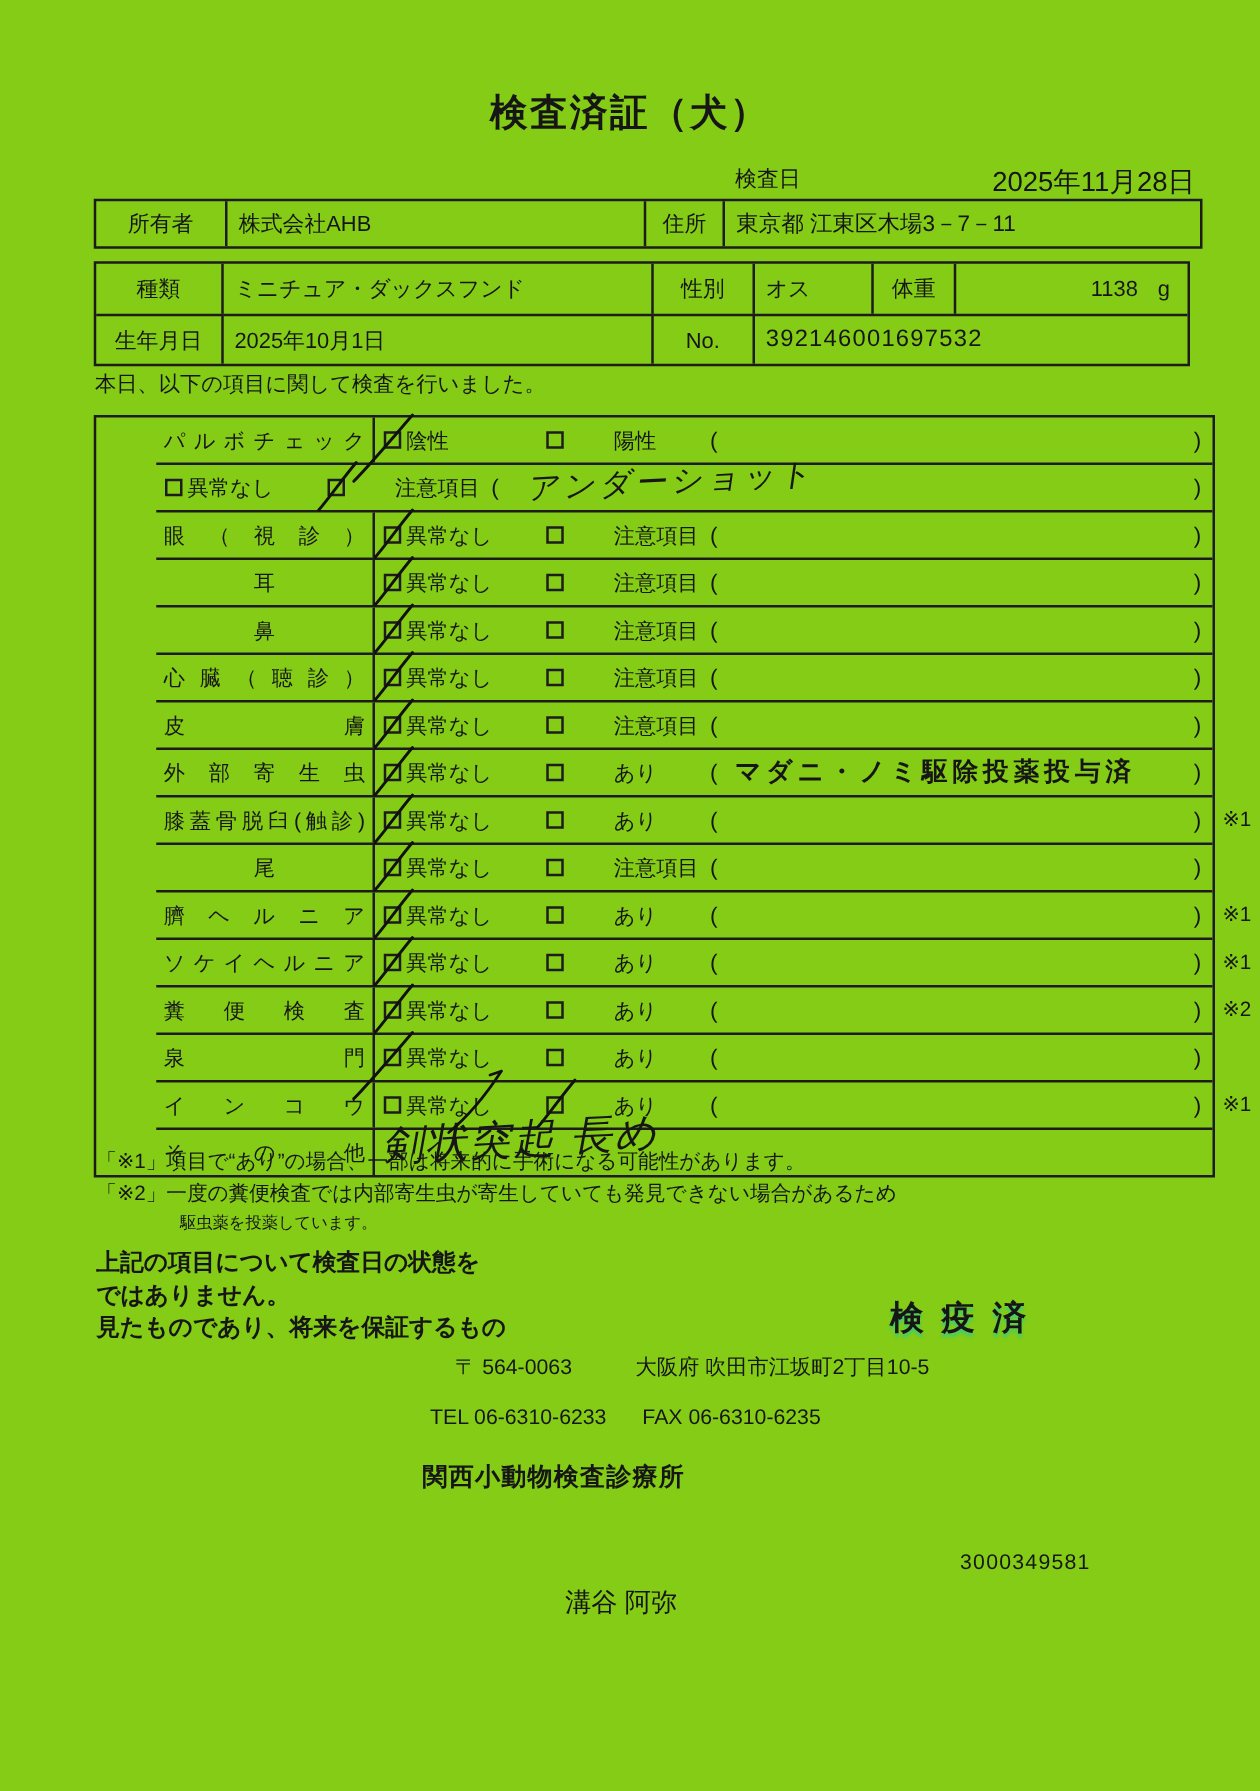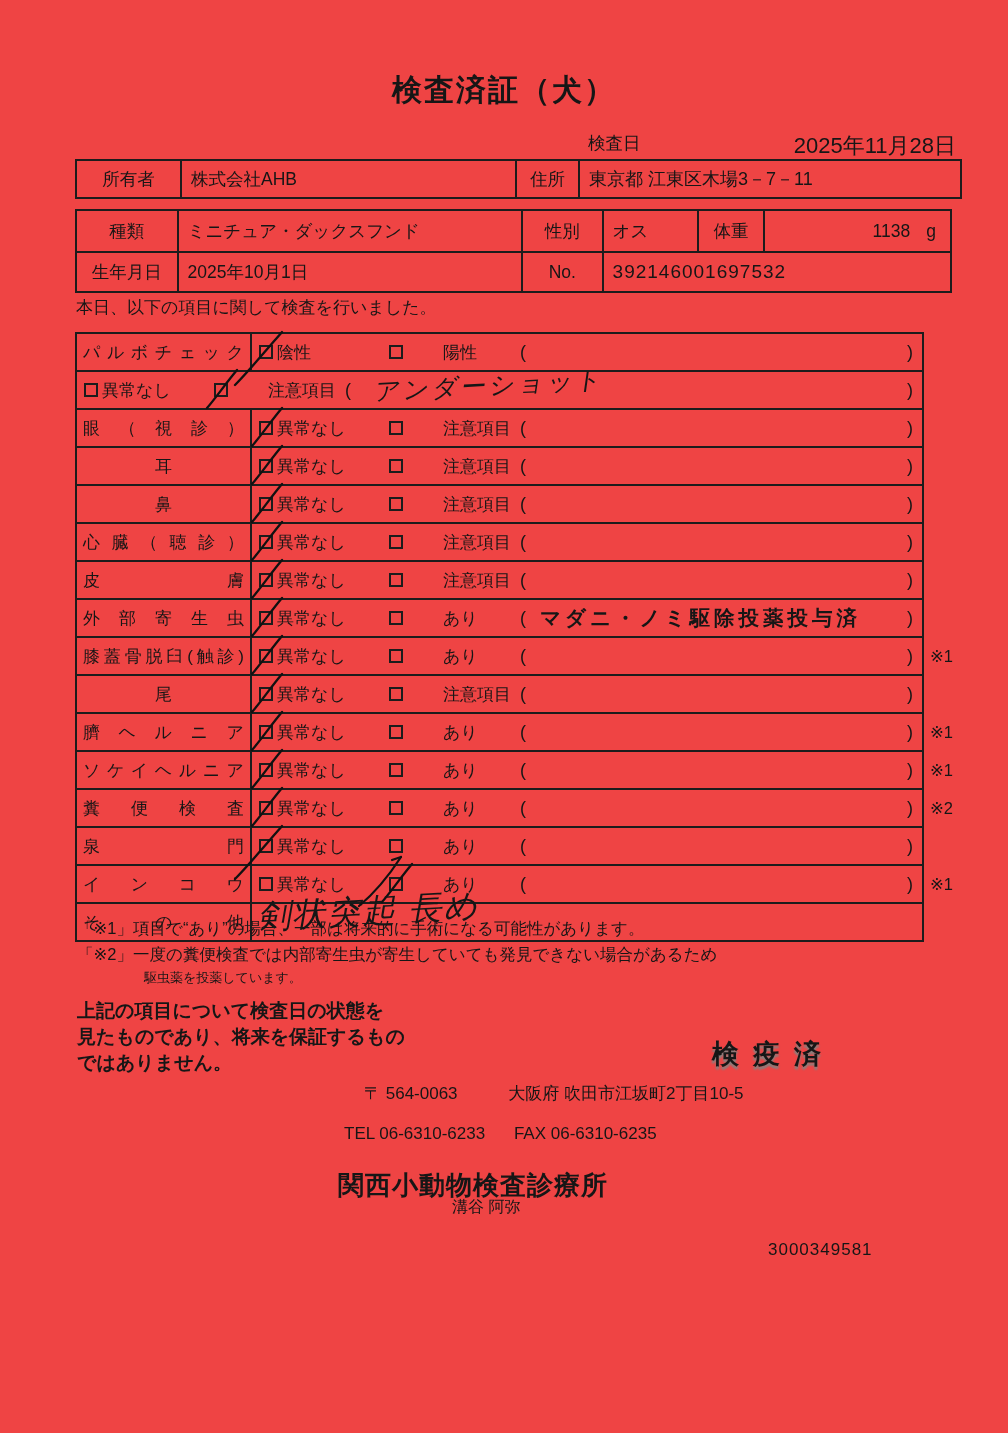--- a/index.html
+++ b/index.html
@@ -1,17 +1,17 @@
 <!DOCTYPE html>
 <html lang="ja"><head>
 <meta charset="utf-8">
 <style>
   html,body { margin:0; padding:0; background:#ffffff; }
   body { font-family:"Liberation Sans","DejaVu Sans",sans-serif; color:#161616; }
-  .page { position:relative; width:1008px; height:1433px; background:#ef4444; overflow:hidden; }
+  .page { position:relative; width:1008px; height:1433px; background:#84cc16; overflow:hidden; }
 
   .abs { position:absolute; }
 
   
   .title { top:70px; left:0; width:100%; text-align:center; font-size:30px; font-weight:700; letter-spacing:2px; }
   .date-label { top:131px; left:588px; font-size:17.5px; }
   .date-value { top:131px; left:752px; width:204px; text-align:right; font-size:22px; }
 
   
   .tbl { position:absolute; border:2px solid #1c1c1c; box-sizing:border-box; }
@@ -27,21 +27,21 @@
   .tblB { top:209px; left:75px; width:877px; }
   .tblB .tr { height:40px; }
   .wt-cell { justify-content:flex-end; padding-right:14px; }
   .wt-unit { margin-left:16px; }
   .no-val { font-size:19px; letter-spacing:1px; }
   .addr-val { font-size:18px; }
 
   .intro { top:296px; left:76px; font-size:17px; }
 
   
-  .checklist { position:absolute; top:332px; left:75px; width:845px; border:2px solid #1c1c1c; box-sizing:content-box; }
+  .checklist { position:absolute; top:332px; left:75px; width:845px; border:2px solid #1c1c1c; box-sizing:content-box;padding-left:48px; }
   .cl-row { position:relative; display:flex; height:36px; border-bottom:2px solid #1c1c1c; }
   .cl-row:last-child { border-bottom:none; }
   .cl-label { width:175px; box-sizing:border-box; border-right:2px solid #1c1c1c; padding:0 6px; display:flex; align-items:center; font-size:17px; }
   .cl-label > span { display:inline-block; width:100%; text-align:justify; text-align-last:justify; }
   .cl-label.center > span { text-align:center; text-align-last:center; }
   .cl-content { flex:1; position:relative; font-size:17px; }
   .opt { position:absolute; top:0; height:36px; display:flex; align-items:center; white-space:nowrap; }
   .opt1 { left:7px; }
   .opt2 { left:137px;gap:36px; }
   .checkbox { position:relative; width:14px; height:14px; box-sizing:border-box; border:2px solid #1c1c1c; margin-right:4px; }
@@ -61,22 +61,22 @@
   
   .fn1 { top:918px; left:77px; font-size:16.5px; }
   .fn2 { top:944px; left:77px; font-size:16.5px; }
   .fn3 { top:969px; left:128px; font-size:13px;margin-left:16px; }
   .disclaimer { top:998px; left:77px; font-size:19px; font-weight:700; line-height:26px; }
   .stamp { top:1036px; left:712px; font-size:27px; font-weight:700; letter-spacing:14px; text-shadow:0 3px 2px rgba(0,205,200,0.45);text-align:center; }
   .postal { top:1082px; left:364px; font-size:17px; }
   .postal .gap { display:inline-block; width:46px; }
   .telfax { top:1124px; left:344px; font-size:17px; }
   .telfax .gap { display:inline-block; width:24px; }
-  .clinic { top:1168px; left:338px; font-size:26px; font-weight:600; letter-spacing:1px; }
-  .person { top:1197px; left:452px; font-size:16px;text-align:center; }
+  .clinic { top:1168px; left:338px; font-size:20px; font-weight:600; letter-spacing:1px; }
+  .person { top:1268px; left:452px; font-size:21px;text-align:center; }
   .serial { top:1240px; left:768px; font-size:17px; letter-spacing:1px; }
 </style>
 </head>
 <body>
 
 <div class="page">
 
   <div class="abs title">検査済証（犬）</div>
   <div class="abs date-label">検査日</div>
   <div class="abs date-value">2025年11月28日</div>
@@ -485,22 +485,22 @@
       <span class="refmark"></span>
     </div>
     </div>
 
   <div class="abs fn1">「※1」項目で“あり”の場合、一部は将来的に手術になる可能性があります。</div>
   <div class="abs fn2">「※2」一度の糞便検査では内部寄生虫が寄生していても発見できない場合があるため</div>
   <div class="abs fn3">駆虫薬を投薬しています。</div>
 
   <div class="abs disclaimer">
     <div>上記の項目について検査日の状態を</div>
+    <div>ではありません。</div>
     <div>見たものであり、将来を保証するもの</div>
-    <div>ではありません。</div>
   </div>
 
   <div class="abs stamp">検疫済</div>
 
   <div class="abs postal">
     <span>〒</span>
     <span>564-0063</span><span class="gap"></span>
     <span>大阪府 吹田市江坂町2丁目10-5</span>
   </div>
 

